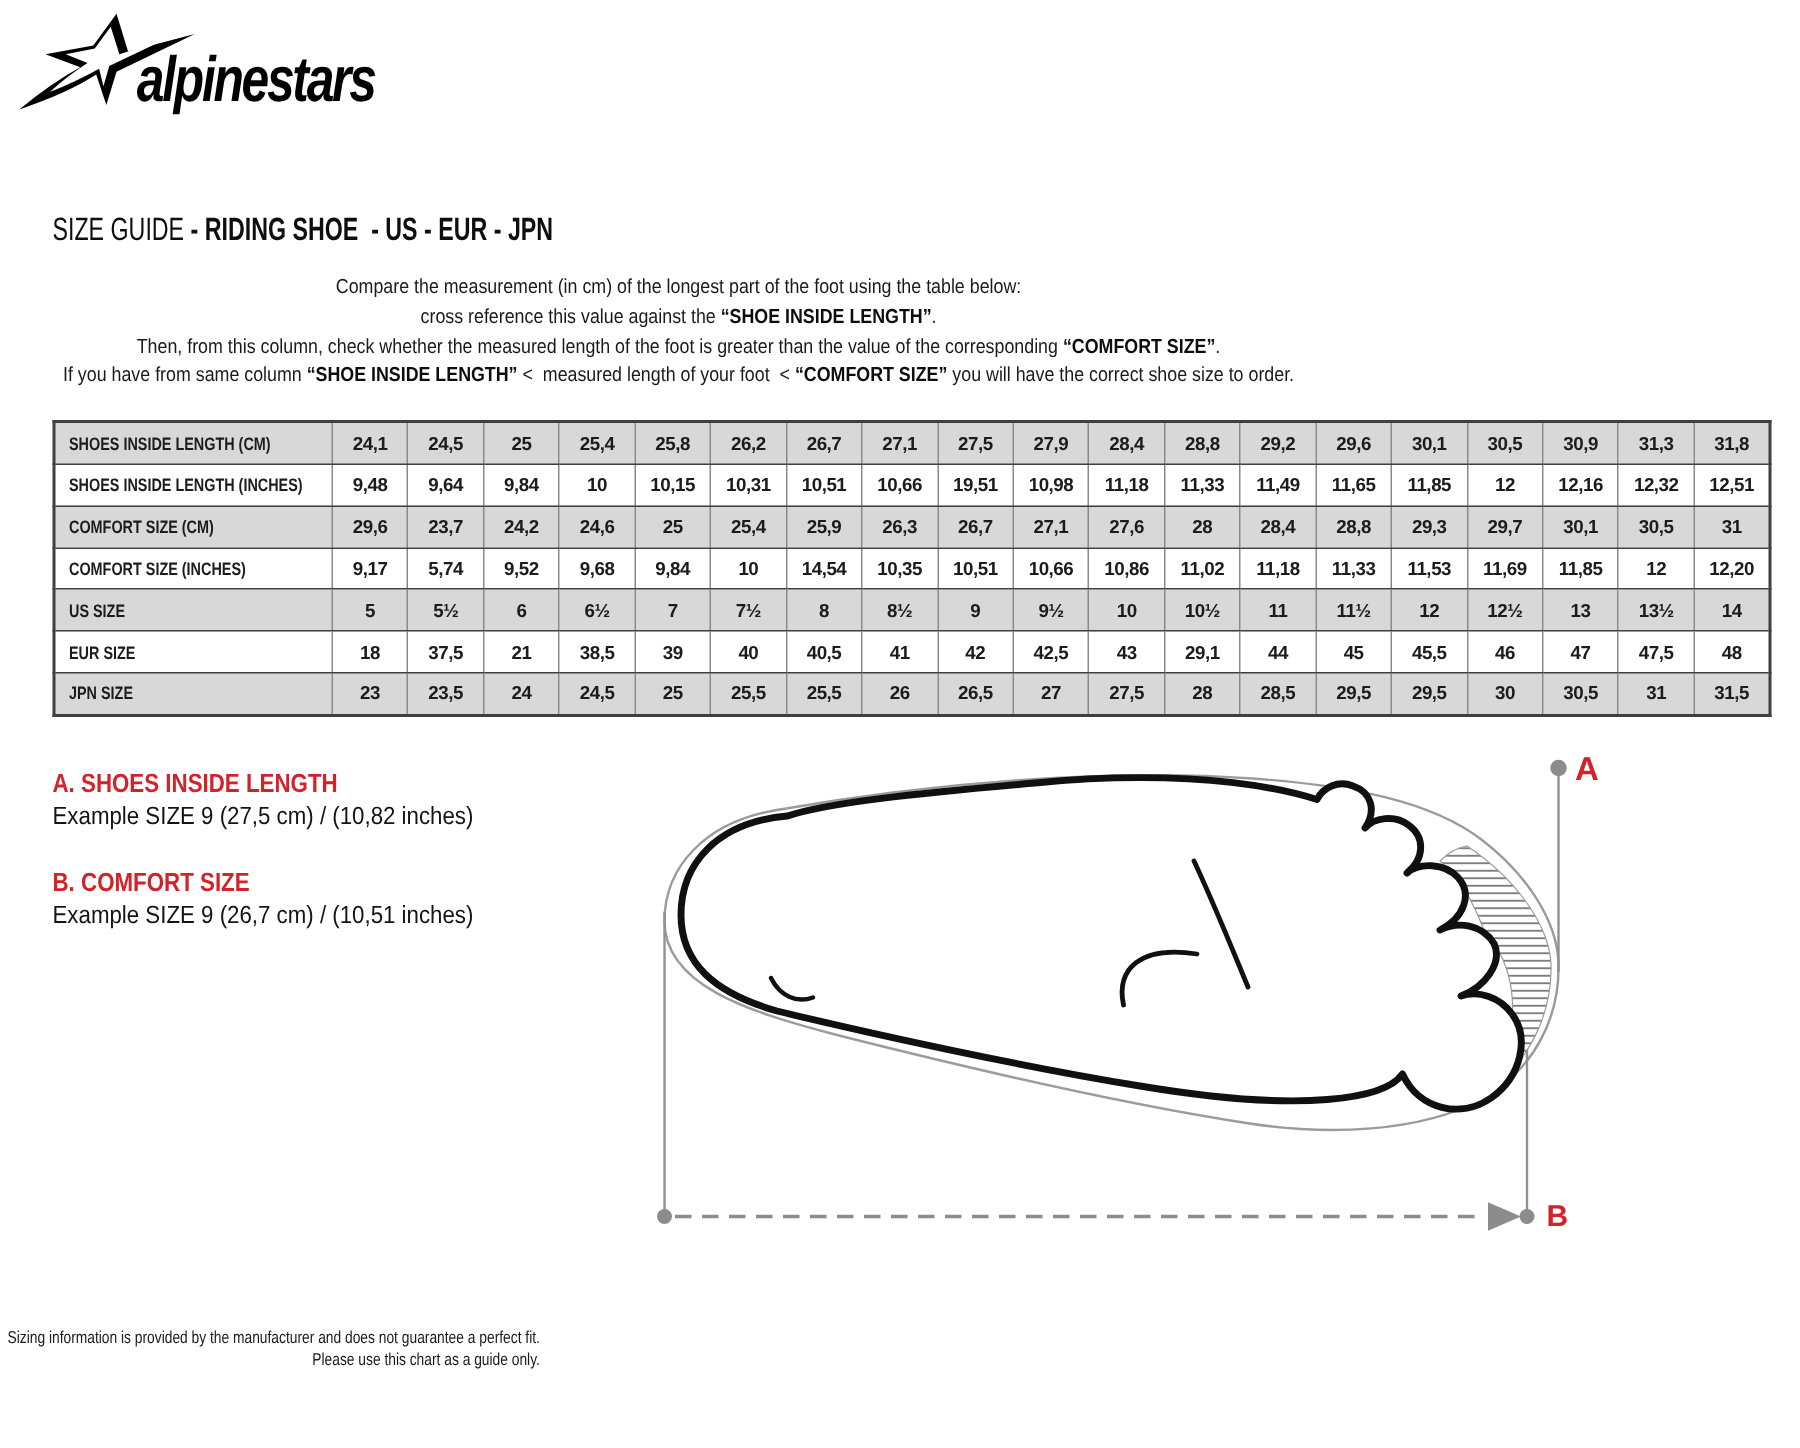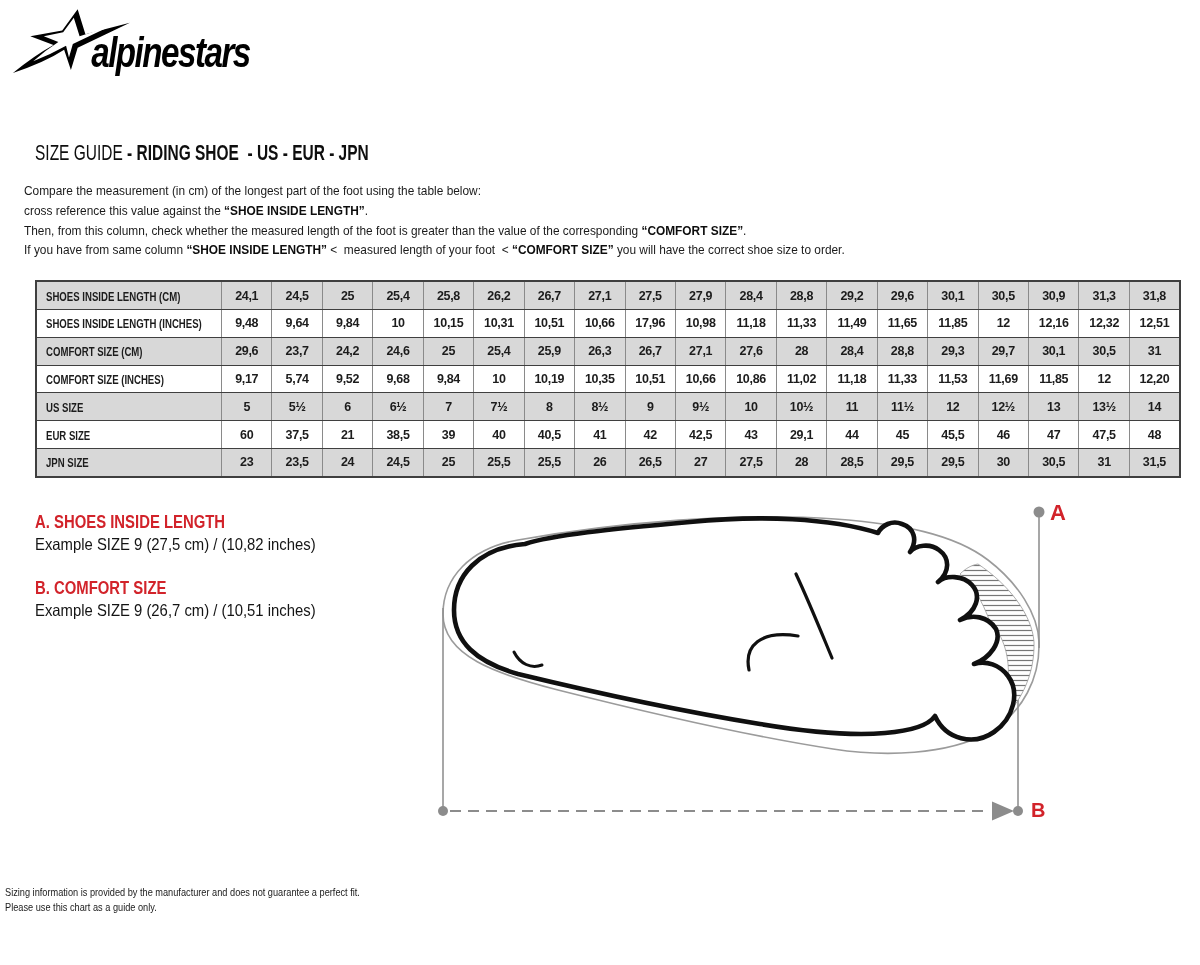--- a/index.html
+++ b/index.html
@@ -9,21 +9,21 @@
   }
   
   .logo{position:absolute;left:10px;top:6px;width:290px;height:72px;text-decoration:underline;}
   
   .title{
     position:absolute;left:35px;top:141px;margin:0;font-size:21.5px;line-height:24px;
     transform:scaleX(.72);transform-origin:left top;white-space:pre;font-weight:400;color:#0e0e0e;
   }
   .title .t-bold{font-weight:700;white-space:pre;}
   
-  .intro{position:absolute;left:24px;top:181px;}
+  .intro{position:absolute;left:42px;top:181px;text-align:center;}
   .intro p{
     margin:0;font-size:13.5px;line-height:19.8px;color:#1a1a1a;
     transform:scaleX(.88);transform-origin:left top;white-space:pre;
   }
   .intro b{font-weight:700;color:#0d0d0d;}
   
   .size-table{
     position:absolute;left:35px;top:280px;width:1146px;height:198px;
     border-collapse:collapse;table-layout:fixed;border:2px solid #3f3f3f;
   }
@@ -48,21 +48,21 @@
   .section-example{
     position:absolute;left:35px;margin:0;color:#141414;font-size:16.5px;font-weight:400;
     transform:scaleX(.9);transform-origin:left top;white-space:nowrap;
   }
   .pos-a-head{top:512px;} .pos-a-ex{top:535px;}
   .pos-b-head{top:578px;} .pos-b-ex{top:601px;}
   
   .diagram{position:absolute;left:430px;top:488px;width:660px;height:350px;}
   .diagram text{font-family:"Liberation Sans",sans-serif;font-weight:700;fill:#d2232a;}
   
-  .footer{position:absolute;left:5px;top:885px;}
+  .footer{position:absolute;left:5px;top:885px;text-align:right;}
   .footer p{
     margin:0;font-size:11.5px;line-height:15px;color:#1a1a1a;
     transform:scaleX(.8);transform-origin:left top;white-space:nowrap;
   }
 </style>
 </head>
 <body>
 
 <header class="logo">
   <svg viewBox="0 0 300 72" width="290" height="72" aria-hidden="true">
@@ -108,21 +108,21 @@
       <tr>
         <th><span class="cond-label">SHOES INSIDE LENGTH (INCHES)</span></th>
         <td>9,48</td>
         <td>9,64</td>
         <td>9,84</td>
         <td>10</td>
         <td>10,15</td>
         <td>10,31</td>
         <td>10,51</td>
         <td>10,66</td>
-        <td>17,96</td>
+        <td>19,51</td>
         <td>10,98</td>
         <td>11,18</td>
         <td>11,33</td>
         <td>11,49</td>
         <td>11,65</td>
         <td>11,85</td>
         <td>12</td>
         <td>12,16</td>
         <td>12,32</td>
         <td>12,51</td>
@@ -150,21 +150,21 @@
         <td>31</td>
       </tr>
       <tr>
         <th><span class="cond-label">COMFORT SIZE (INCHES)</span></th>
         <td>9,17</td>
         <td>5,74</td>
         <td>9,52</td>
         <td>9,68</td>
         <td>9,84</td>
         <td>10</td>
-        <td>10,19</td>
+        <td>14,54</td>
         <td>10,35</td>
         <td>10,51</td>
         <td>10,66</td>
         <td>10,86</td>
         <td>11,02</td>
         <td>11,18</td>
         <td>11,33</td>
         <td>11,53</td>
         <td>11,69</td>
         <td>11,85</td>
@@ -188,21 +188,21 @@
         <td>11</td>
         <td>11½</td>
         <td>12</td>
         <td>12½</td>
         <td>13</td>
         <td>13½</td>
         <td>14</td>
       </tr>
       <tr>
         <th><span class="cond-label">EUR SIZE</span></th>
-        <td>60</td>
+        <td>18</td>
         <td>37,5</td>
         <td>21</td>
         <td>38,5</td>
         <td>39</td>
         <td>40</td>
         <td>40,5</td>
         <td>41</td>
         <td>42</td>
         <td>42,5</td>
         <td>43</td>

